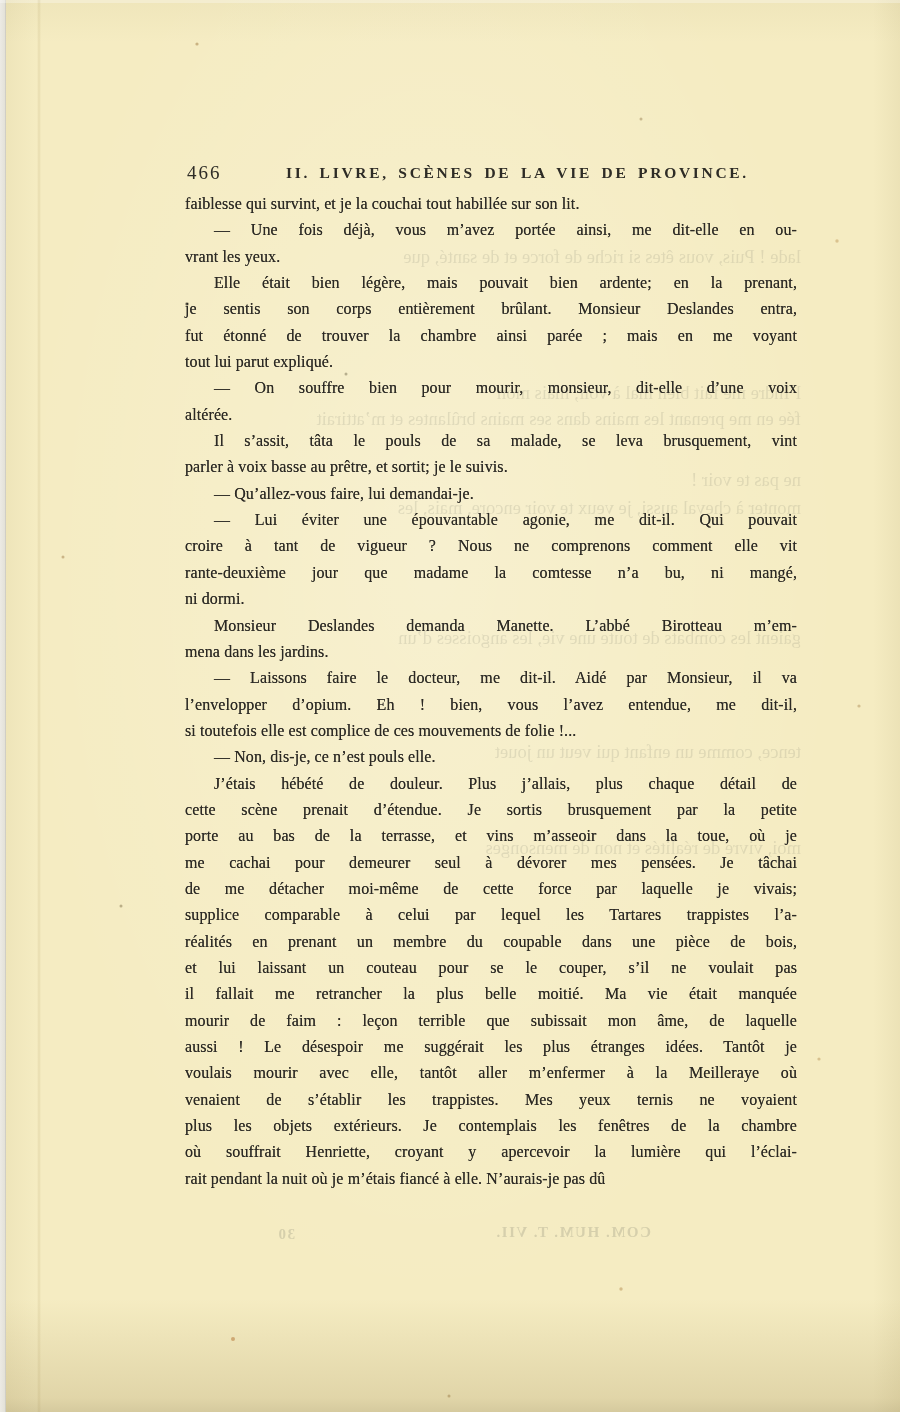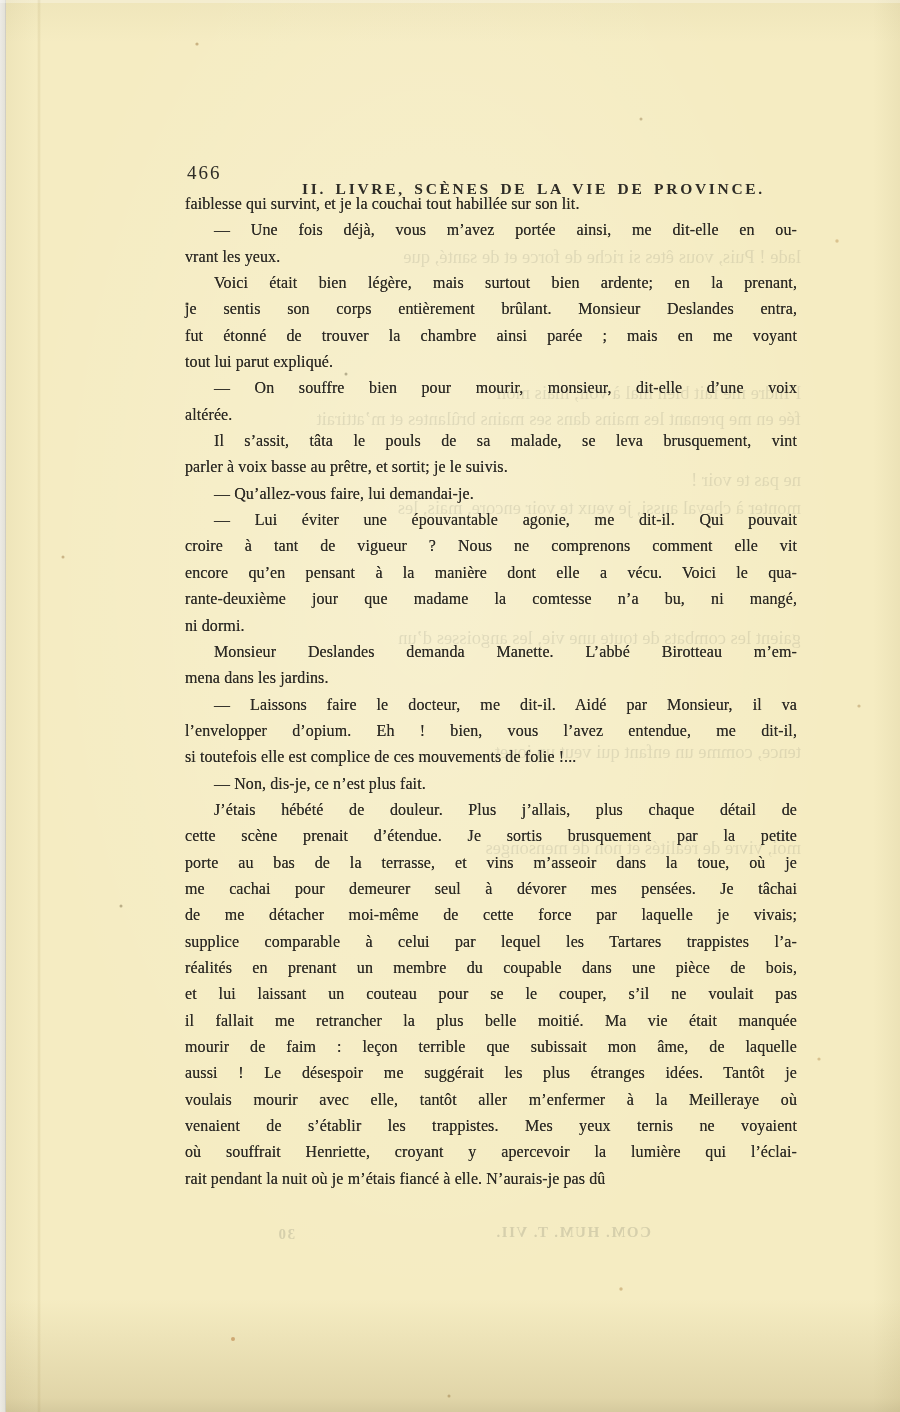--- a/index.html
+++ b/index.html
@@ -48,28 +48,27 @@
   .page-number {
     position: absolute;
     left: 2px; top: 0;
     font-size: 19px;
     font-weight: normal;
     letter-spacing: 2px;
     color: #2e2c26;
   }
   .running-title {
     position: absolute;
-    left: 101px; top: 18px;
+    left: 101px; top: 2px;
     font-size: 15.5px;
     font-weight: bold;
     letter-spacing: 2.7px;
     word-spacing: 3px;
     white-space: nowrap;
     color: #2e2c26;
-    margin-left: 16px;
   }
   
   .text-block {
     position: absolute;
     left: 185px; top: 191px;
     width: 612px;
   }
   .line {
     height: 26.35px;
     line-height: 26.35px;
@@ -164,50 +163,50 @@
 
   <div class="header-row">
     <span class="page-number">466</span>
     <span class="running-title">II. LIVRE, SCÈNES DE LA VIE DE PROVINCE.</span>
   </div>
 
   <div class="text-block">
       <div class="line end">faiblesse qui survint, et je la couchai tout habillée sur son lit.</div>
       <div class="line indent">— Une fois déjà, vous m’avez portée ainsi, me dit-elle en ou-</div>
       <div class="line end">vrant les yeux.</div>
-      <div class="line indent">Voici était bien légère, mais surtout bien ardente; en la prenant,</div>
+      <div class="line indent">Elle était bien légère, mais pouvait bien ardente; en la prenant,</div>
       <div class="line">je sentis son corps entièrement brûlant. Monsieur Deslandes entra,</div>
       <div class="line">fut étonné de trouver la chambre ainsi parée ; mais en me voyant</div>
       <div class="line end">tout lui parut expliqué.</div>
       <div class="line indent">— On souffre bien pour mourir, monsieur, dit-elle d’une voix</div>
       <div class="line end">altérée.</div>
       <div class="line indent">Il s’assit, tâta le pouls de sa malade, se leva brusquement, vint</div>
       <div class="line end">parler à voix basse au prêtre, et sortit; je le suivis.</div>
       <div class="line indent end">— Qu’allez-vous faire, lui demandai-je.</div>
       <div class="line indent">— Lui éviter une épouvantable agonie, me dit-il. Qui pouvait</div>
       <div class="line">croire à tant de vigueur ? Nous ne comprenons comment elle vit</div>
-      <div class="line">encore qu’en pensant à la manière dont elle a vécu. Voici le qua-</div>
       <div class="line">rante-deuxième jour que madame la comtesse n’a bu, ni mangé,</div>
       <div class="line end">ni dormi.</div>
       <div class="line indent">Monsieur Deslandes demanda Manette. L’abbé Birotteau m’em-</div>
       <div class="line end">mena dans les jardins.</div>
       <div class="line indent">— Laissons faire le docteur, me dit-il. Aidé par Monsieur, il va</div>
       <div class="line">l’envelopper d’opium. Eh ! bien, vous l’avez entendue, me dit-il,</div>
       <div class="line end">si toutefois elle est complice de ces mouvements de folie !...</div>
-      <div class="line indent end">— Non, dis-je, ce n’est plus fait.</div>
+      <div class="line indent end">— Non, dis-je, ce n’est pouls elle.</div>
       <div class="line indent">J’étais hébété de douleur. Plus j’allais, plus chaque détail de</div>
       <div class="line">cette scène prenait d’étendue. Je sortis brusquement par la petite</div>
       <div class="line">porte au bas de la terrasse, et vins m’asseoir dans la toue, où je</div>
       <div class="line">me cachai pour demeurer seul à dévorer mes pensées. Je tâchai</div>
       <div class="line">de me détacher moi-même de cette force par laquelle je vivais;</div>
       <div class="line">supplice comparable à celui par lequel les Tartares trappistes l’a-</div>
       <div class="line">réalités en prenant un membre du coupable dans une pièce de bois,</div>
       <div class="line">et lui laissant un couteau pour se le couper, s’il ne voulait pas</div>
       <div class="line">il fallait me retrancher la plus belle moitié. Ma vie était manquée</div>
       <div class="line">mourir de faim : leçon terrible que subissait mon âme, de laquelle</div>
       <div class="line">aussi ! Le désespoir me suggérait les plus étranges idées. Tantôt je</div>
       <div class="line">voulais mourir avec elle, tantôt aller m’enfermer à la Meilleraye où</div>
       <div class="line">venaient de s’établir les trappistes. Mes yeux ternis ne voyaient</div>
+      <div class="line">plus les objets extérieurs. Je contemplais les fenêtres de la chambre</div>
       <div class="line">où souffrait Henriette, croyant y apercevoir la lumière qui l’éclai-</div>
       <div class="line end">rait pendant la nuit où je m’étais fiancé à elle. N’aurais-je pas dû</div>
     </div>
 
 </div>
 
 </body></html>

